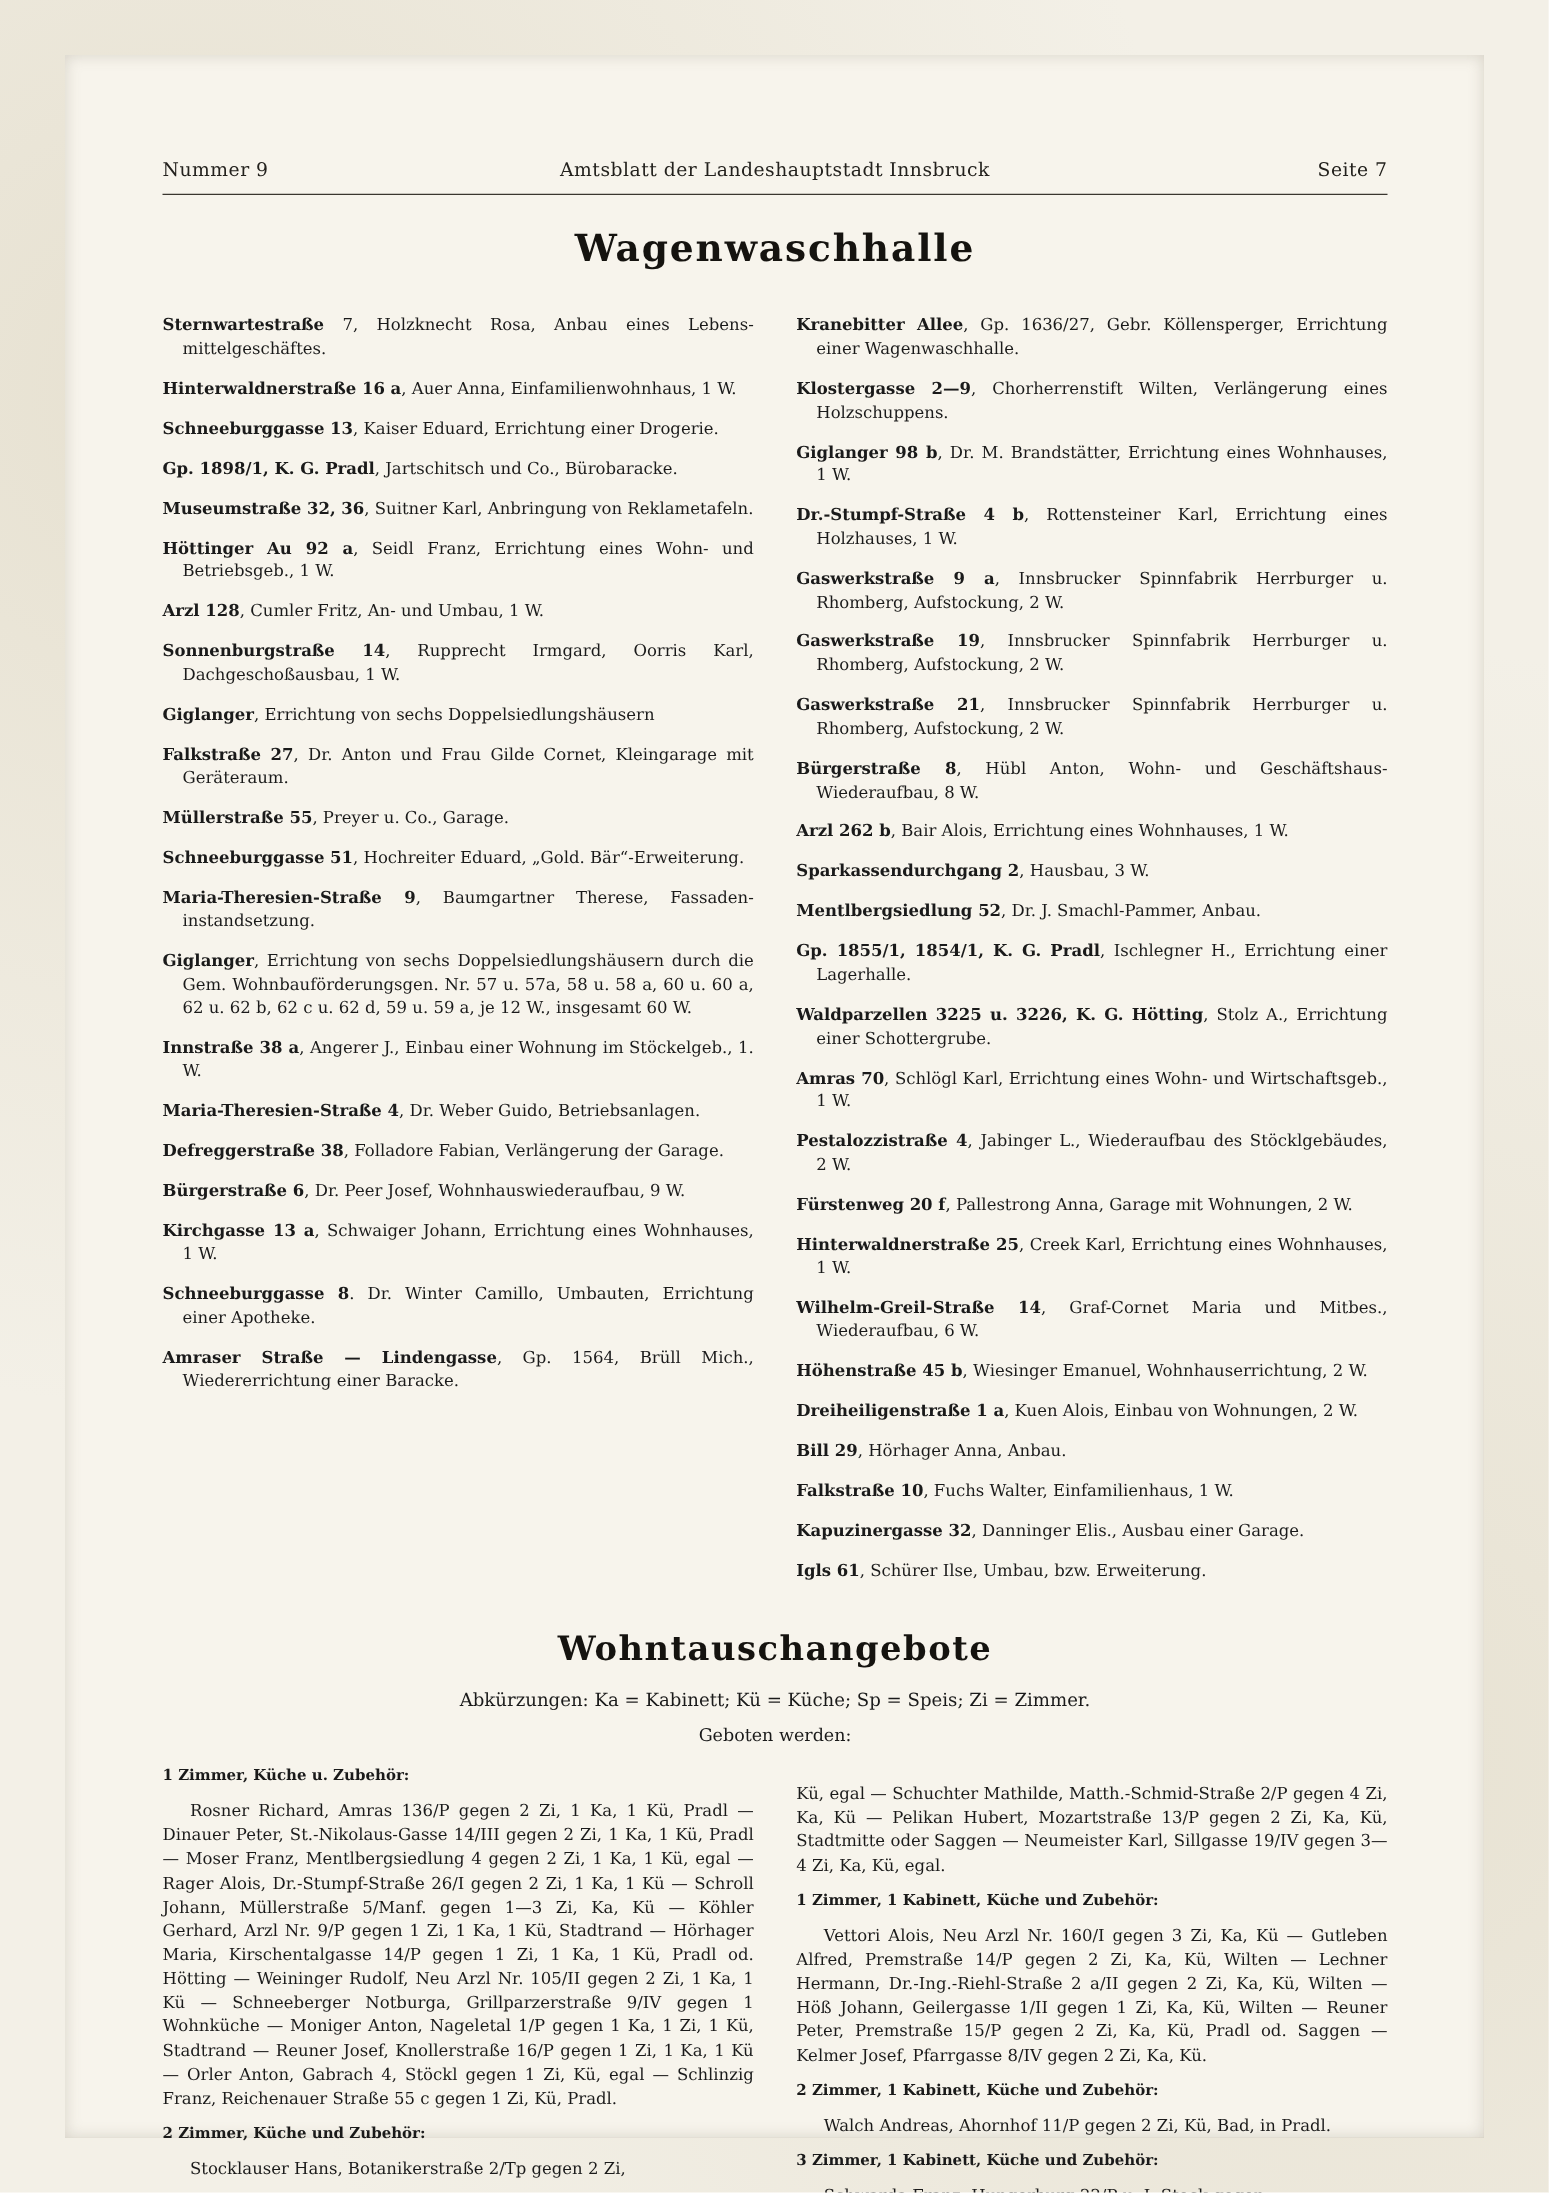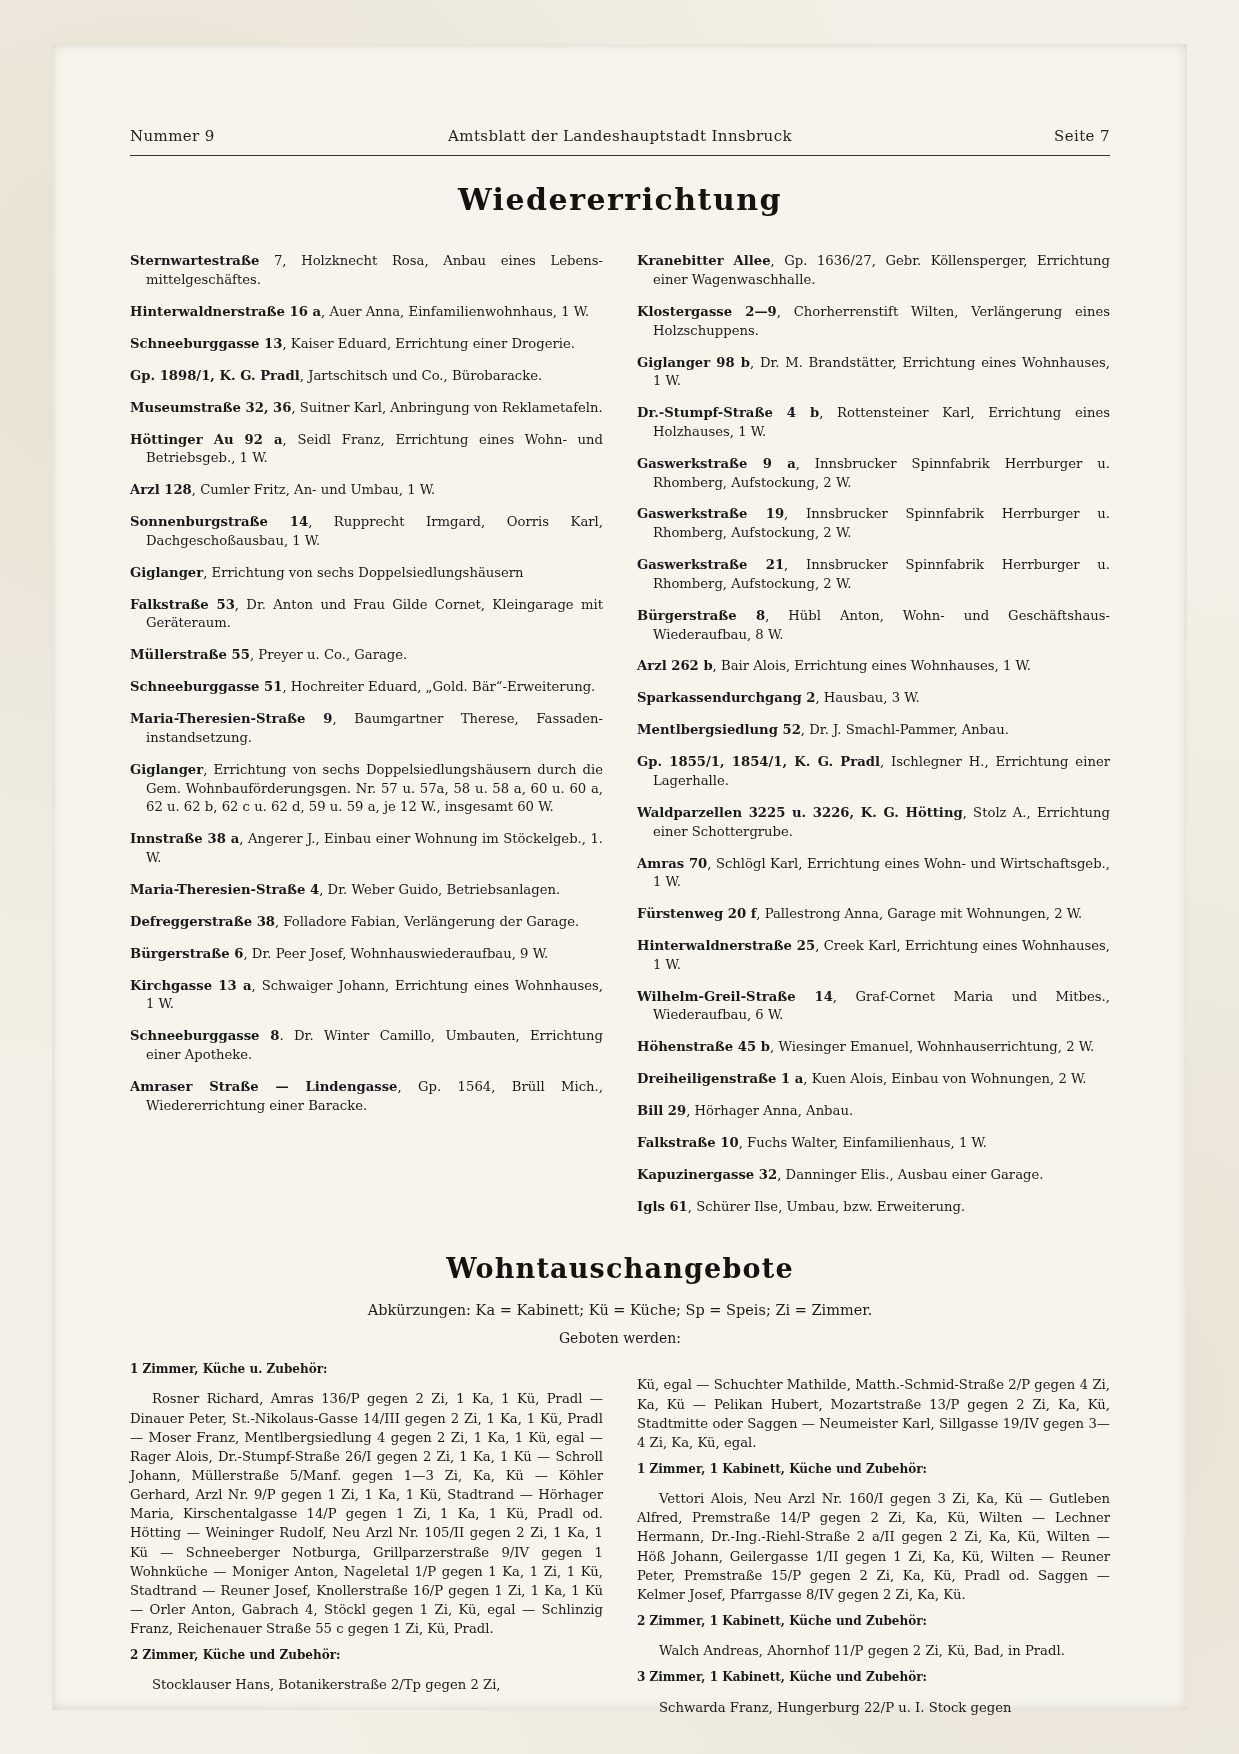--- a/index.html
+++ b/index.html
@@ -134,34 +134,34 @@
   <div class="sheet">
     <div class="content">
 
       <div class="runhead">
         <div class="left">Nummer 9</div>
         <div class="center">Amtsblatt der Landeshauptstadt Innsbruck</div>
         <div class="right">Seite 7</div>
       </div>
       <div class="rule"></div>
 
-      <h1 class="title">Wiedererrichtung</h1>
+      <h1 class="title">Wagenwaschhalle</h1>
 
       <div class="cols">
         <div class="col">
           <p class="entry"><span class="lead">Sternwartestraße</span><span> 7, Holzknecht Rosa, Anbau eines Lebens­mittelgeschäftes.</span></p>
           <p class="entry"><span class="lead">Hinterwaldnerstraße 16 a</span><span>, Auer Anna, Einfamilienwohn­haus, 1 W.</span></p>
           <p class="entry"><span class="lead">Schneeburggasse 13</span><span>, Kaiser Eduard, Errichtung einer Dro­gerie.</span></p>
           <p class="entry"><span class="lead">Gp. 1898/1, K. G. Pradl</span><span>, Jartschitsch und Co., Bürobaracke.</span></p>
           <p class="entry"><span class="lead">Museumstraße 32, 36</span><span>, Suitner Karl, Anbringung von Re­klametafeln.</span></p>
           <p class="entry"><span class="lead">Höttinger Au 92 a</span><span>, Seidl Franz, Errichtung eines Wohn- und Betriebsgeb., 1 W.</span></p>
           <p class="entry"><span class="lead">Arzl 128</span><span>, Cumler Fritz, An- und Umbau, 1 W.</span></p>
           <p class="entry"><span class="lead">Sonnenburgstraße 14</span><span>, Rupprecht Irmgard, Oorris Karl, Dachgeschoßausbau, 1 W.</span></p>
           <p class="entry"><span class="lead">Giglanger</span><span>, Errichtung von sechs Doppelsiedlungshäusern</span></p>
-          <p class="entry"><span class="lead">Falkstraße 53</span><span>, Dr. Anton und Frau Gilde Cornet, Klein­garage mit Geräteraum.</span></p>
+          <p class="entry"><span class="lead">Falkstraße 27</span><span>, Dr. Anton und Frau Gilde Cornet, Klein­garage mit Geräteraum.</span></p>
           <p class="entry"><span class="lead">Müllerstraße 55</span><span>, Preyer u. Co., Garage.</span></p>
           <p class="entry"><span class="lead">Schneeburggasse 51</span><span>, Hochreiter Eduard, „Gold. Bär“-Er­weiterung.</span></p>
           <p class="entry"><span class="lead">Maria-Theresien-Straße 9</span><span>, Baumgartner Therese, Fassaden­instandsetzung.</span></p>
           <p class="entry"><span class="lead">Giglanger</span><span>, Errichtung von sechs Doppelsiedlungshäusern durch die Gem. Wohnbauförderungsgen. Nr. 57 u. 57a, 58 u. 58 a, 60 u. 60 a, 62 u. 62 b, 62 c u. 62 d, 59 u. 59 a, je 12 W., insgesamt 60 W.</span></p>
           <p class="entry"><span class="lead">Innstraße 38 a</span><span>, Angerer J., Einbau einer Wohnung im Stöckelgeb., 1. W.</span></p>
           <p class="entry"><span class="lead">Maria-Theresien-Straße 4</span><span>, Dr. Weber Guido, Betriebs­anlagen.</span></p>
           <p class="entry"><span class="lead">Defreggerstraße 38</span><span>, Folladore Fabian, Verlängerung der Garage.</span></p>
           <p class="entry"><span class="lead">Bürgerstraße 6</span><span>, Dr. Peer Josef, Wohnhauswiederaufbau, 9 W.</span></p>
           <p class="entry"><span class="lead">Kirchgasse 13 a</span><span>, Schwaiger Johann, Errichtung eines Wohn­hauses, 1 W.</span></p>
           <p class="entry"><span class="lead">Schneeburggasse 8</span><span>. Dr. Winter Camillo, Umbauten, Errich­tung einer Apotheke.</span></p>
@@ -176,20 +176,21 @@
           <p class="entry"><span class="lead">Gaswerkstraße 9 a</span><span>, Innsbrucker Spinnfabrik Herrburger u. Rhomberg, Aufstockung, 2 W.</span></p>
           <p class="entry"><span class="lead">Gaswerkstraße 19</span><span>, Innsbrucker Spinnfabrik Herrburger u. Rhomberg, Aufstockung, 2 W.</span></p>
           <p class="entry"><span class="lead">Gaswerkstraße 21</span><span>, Innsbrucker Spinnfabrik Herrburger u. Rhomberg, Aufstockung, 2 W.</span></p>
           <p class="entry"><span class="lead">Bürgerstraße 8</span><span>, Hübl Anton, Wohn- und Geschäftshaus­Wiederaufbau, 8 W.</span></p>
           <p class="entry"><span class="lead">Arzl 262 b</span><span>, Bair Alois, Errichtung eines Wohnhauses, 1 W.</span></p>
           <p class="entry"><span class="lead">Sparkassendurchgang 2</span><span>, Hausbau, 3 W.</span></p>
           <p class="entry"><span class="lead">Mentlbergsiedlung 52</span><span>, Dr. J. Smachl-Pammer, Anbau.</span></p>
           <p class="entry"><span class="lead">Gp. 1855/1, 1854/1, K. G. Pradl</span><span>, Ischlegner H., Errichtung einer Lagerhalle.</span></p>
           <p class="entry"><span class="lead">Waldparzellen 3225 u. 3226, K. G. Hötting</span><span>, Stolz A., Er­richtung einer Schottergrube.</span></p>
           <p class="entry"><span class="lead">Amras 70</span><span>, Schlögl Karl, Errichtung eines Wohn- und Wirtschaftsgeb., 1 W.</span></p>
+          <p class="entry"><span class="lead">Pestalozzistraße 4</span><span>, Jabinger L., Wiederaufbau des Stöckl­gebäudes, 2 W.</span></p>
           <p class="entry"><span class="lead">Fürstenweg 20 f</span><span>, Pallestrong Anna, Garage mit Wohnun­gen, 2 W.</span></p>
           <p class="entry"><span class="lead">Hinterwaldnerstraße 25</span><span>, Creek Karl, Errichtung eines Wohnhauses, 1 W.</span></p>
           <p class="entry"><span class="lead">Wilhelm-Greil-Straße 14</span><span>, Graf-Cornet Maria und Mitbes., Wiederaufbau, 6 W.</span></p>
           <p class="entry"><span class="lead">Höhenstraße 45 b</span><span>, Wiesinger Emanuel, Wohnhauserrich­tung, 2 W.</span></p>
           <p class="entry"><span class="lead">Dreiheiligenstraße 1 a</span><span>, Kuen Alois, Einbau von Wohnun­gen, 2 W.</span></p>
           <p class="entry"><span class="lead">Bill 29</span><span>, Hörhager Anna, Anbau.</span></p>
           <p class="entry"><span class="lead">Falkstraße 10</span><span>, Fuchs Walter, Einfamilienhaus, 1 W.</span></p>
           <p class="entry"><span class="lead">Kapuzinergasse 32</span><span>, Danninger Elis., Ausbau einer Garage.</span></p>
           <p class="entry"><span class="lead">Igls 61</span><span>, Schürer Ilse, Umbau, bzw. Erweiterung.</span></p>
         </div>

